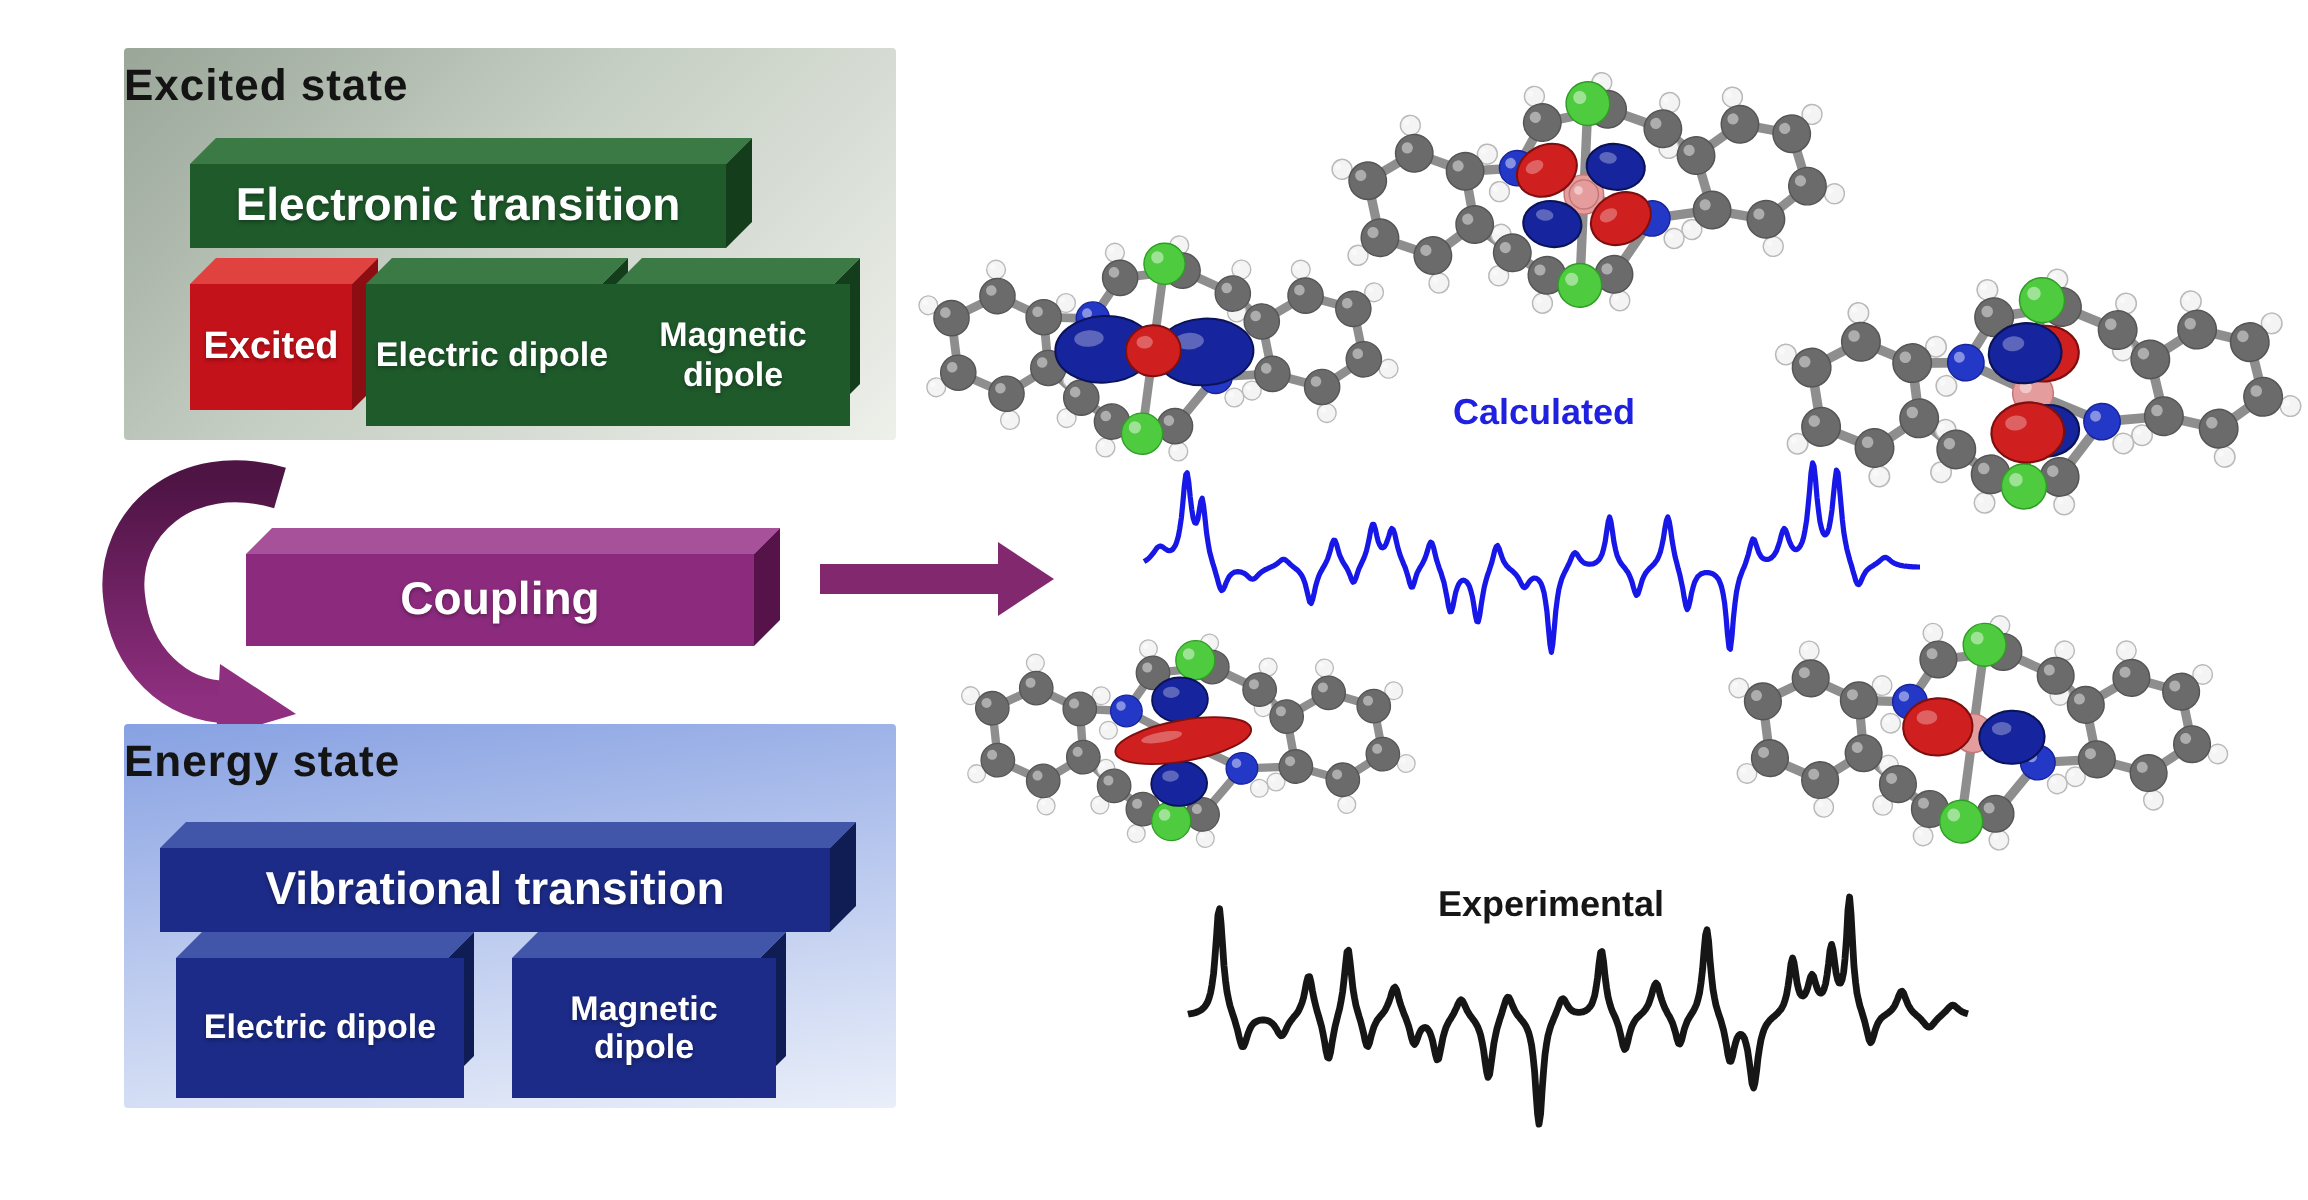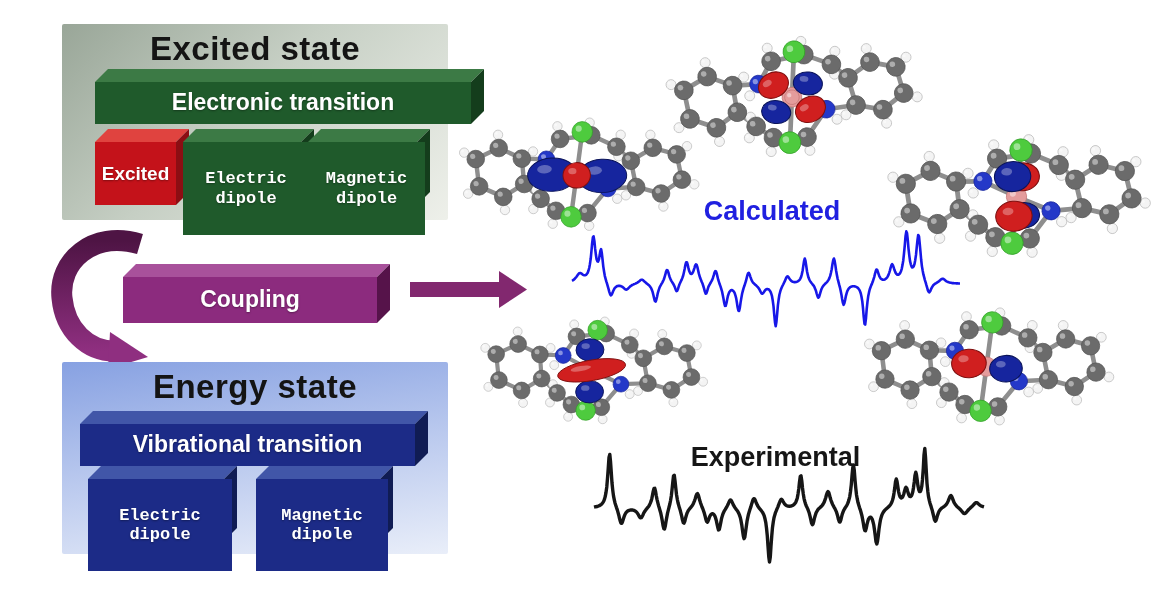--- a/index.html
+++ b/index.html
@@ -5,53 +5,53 @@
   html,body{margin:0;padding:0;background:#ffffff;}
   #figure{
     position:relative;width:1154px;height:600px;background:#ffffff;overflow:hidden;
     font-family:"Liberation Sans","DejaVu Sans",sans-serif;
   }
   .panel{position:absolute;border-radius:2px;}
   #excited-panel{left:62px;top:24px;width:386px;height:196px;
     background:linear-gradient(135deg,#99a698 0%,#c6cfc4 45%,#eef0ea 100%);}
   #ground-panel{left:62px;top:362px;width:386px;height:192px;
     background:linear-gradient(172deg,#87a1e2 0%,#bac9ee 50%,#e9eef9 100%);}
-  .panel-title{position:absolute;top:6px;left:0;width:100%;text-align:center;
-    font-size:33px;font-weight:700;color:#141414;letter-spacing:.5px;}
+  .panel-title{position:absolute;top:6px;left:0;width:100%;
+    font-size:22px;font-weight:700;color:#141414;letter-spacing:.5px;}
   
   .cube{position:absolute;}
   .cube .face-front{position:absolute;left:0;top:13px;width:100%;height:calc(100% - 13px);
     background:var(--front);display:flex;align-items:center;justify-content:center;
     color:#fff;font-weight:700;text-align:center;line-height:1.12;
     text-shadow:0 1px 2px rgba(0,0,0,.35);}
   .cube .face-top{position:absolute;left:0;top:0;width:100%;height:13px;background:var(--top);
     transform:skewX(-45deg);transform-origin:0 100%;}
   .cube .face-side{position:absolute;right:-13px;top:13px;width:13px;height:calc(100% - 13px);
     background:var(--side);transform:skewY(-45deg);transform-origin:0 0;}
   .cube.green{--front:#1f5a2b;--top:#3c7a45;--side:#143d1c;}
   .cube.red{--front:#c4121a;--top:#e0433f;--side:#8c0e13;}
   .cube.navy{--front:#1c2b87;--top:#4156a8;--side:#101c54;}
   .cube.purple{--front:#8c2b7e;--top:#a8519b;--side:#56134a;}
   .txt-lg{font-size:23px;}
   .txt-md{font-size:19px;}
-  .txt-sm{font-size:17px;padding:15px 4px;font-family:Liberation Mono, monospace;}
-  .spec-label{position:absolute;text-align:center;font-weight:700;font-size:27px;}
+  .txt-sm{font-size:17px;padding:4px 4px;}
+  .spec-label{position:absolute;text-align:center;font-weight:700;font-size:18px;}
   #calculated-label{left:672px;top:196px;width:200px;color:#2020e0;}
   #experimental-label{left:668px;top:442px;width:215px;color:#161616;}
   svg{position:absolute;overflow:visible;}
 </style>
 </head>
 <body>
 
 <div id="figure">
 
   <div class="panel" id="excited-panel">
     <div class="panel-title">Excited state</div>
   </div>
-  <div class="cube green" style="left:95px;top:69px;width:376px;height:55px;">
+  <div class="cube green" style="left:95px;top:69px;width:268px;height:55px;">
     <div class="face-top"></div>
     <div class="face-side"></div>
     <div class="face-front txt-lg">Electronic transition</div>
   </div>
   <div class="cube red" style="left:95px;top:129px;width:81px;height:76px;">
     <div class="face-top"></div>
     <div class="face-side"></div>
     <div class="face-front txt-md">Excited</div>
   </div>
   <div class="cube green" style="left:183px;top:129px;width:118px;height:76px;">

